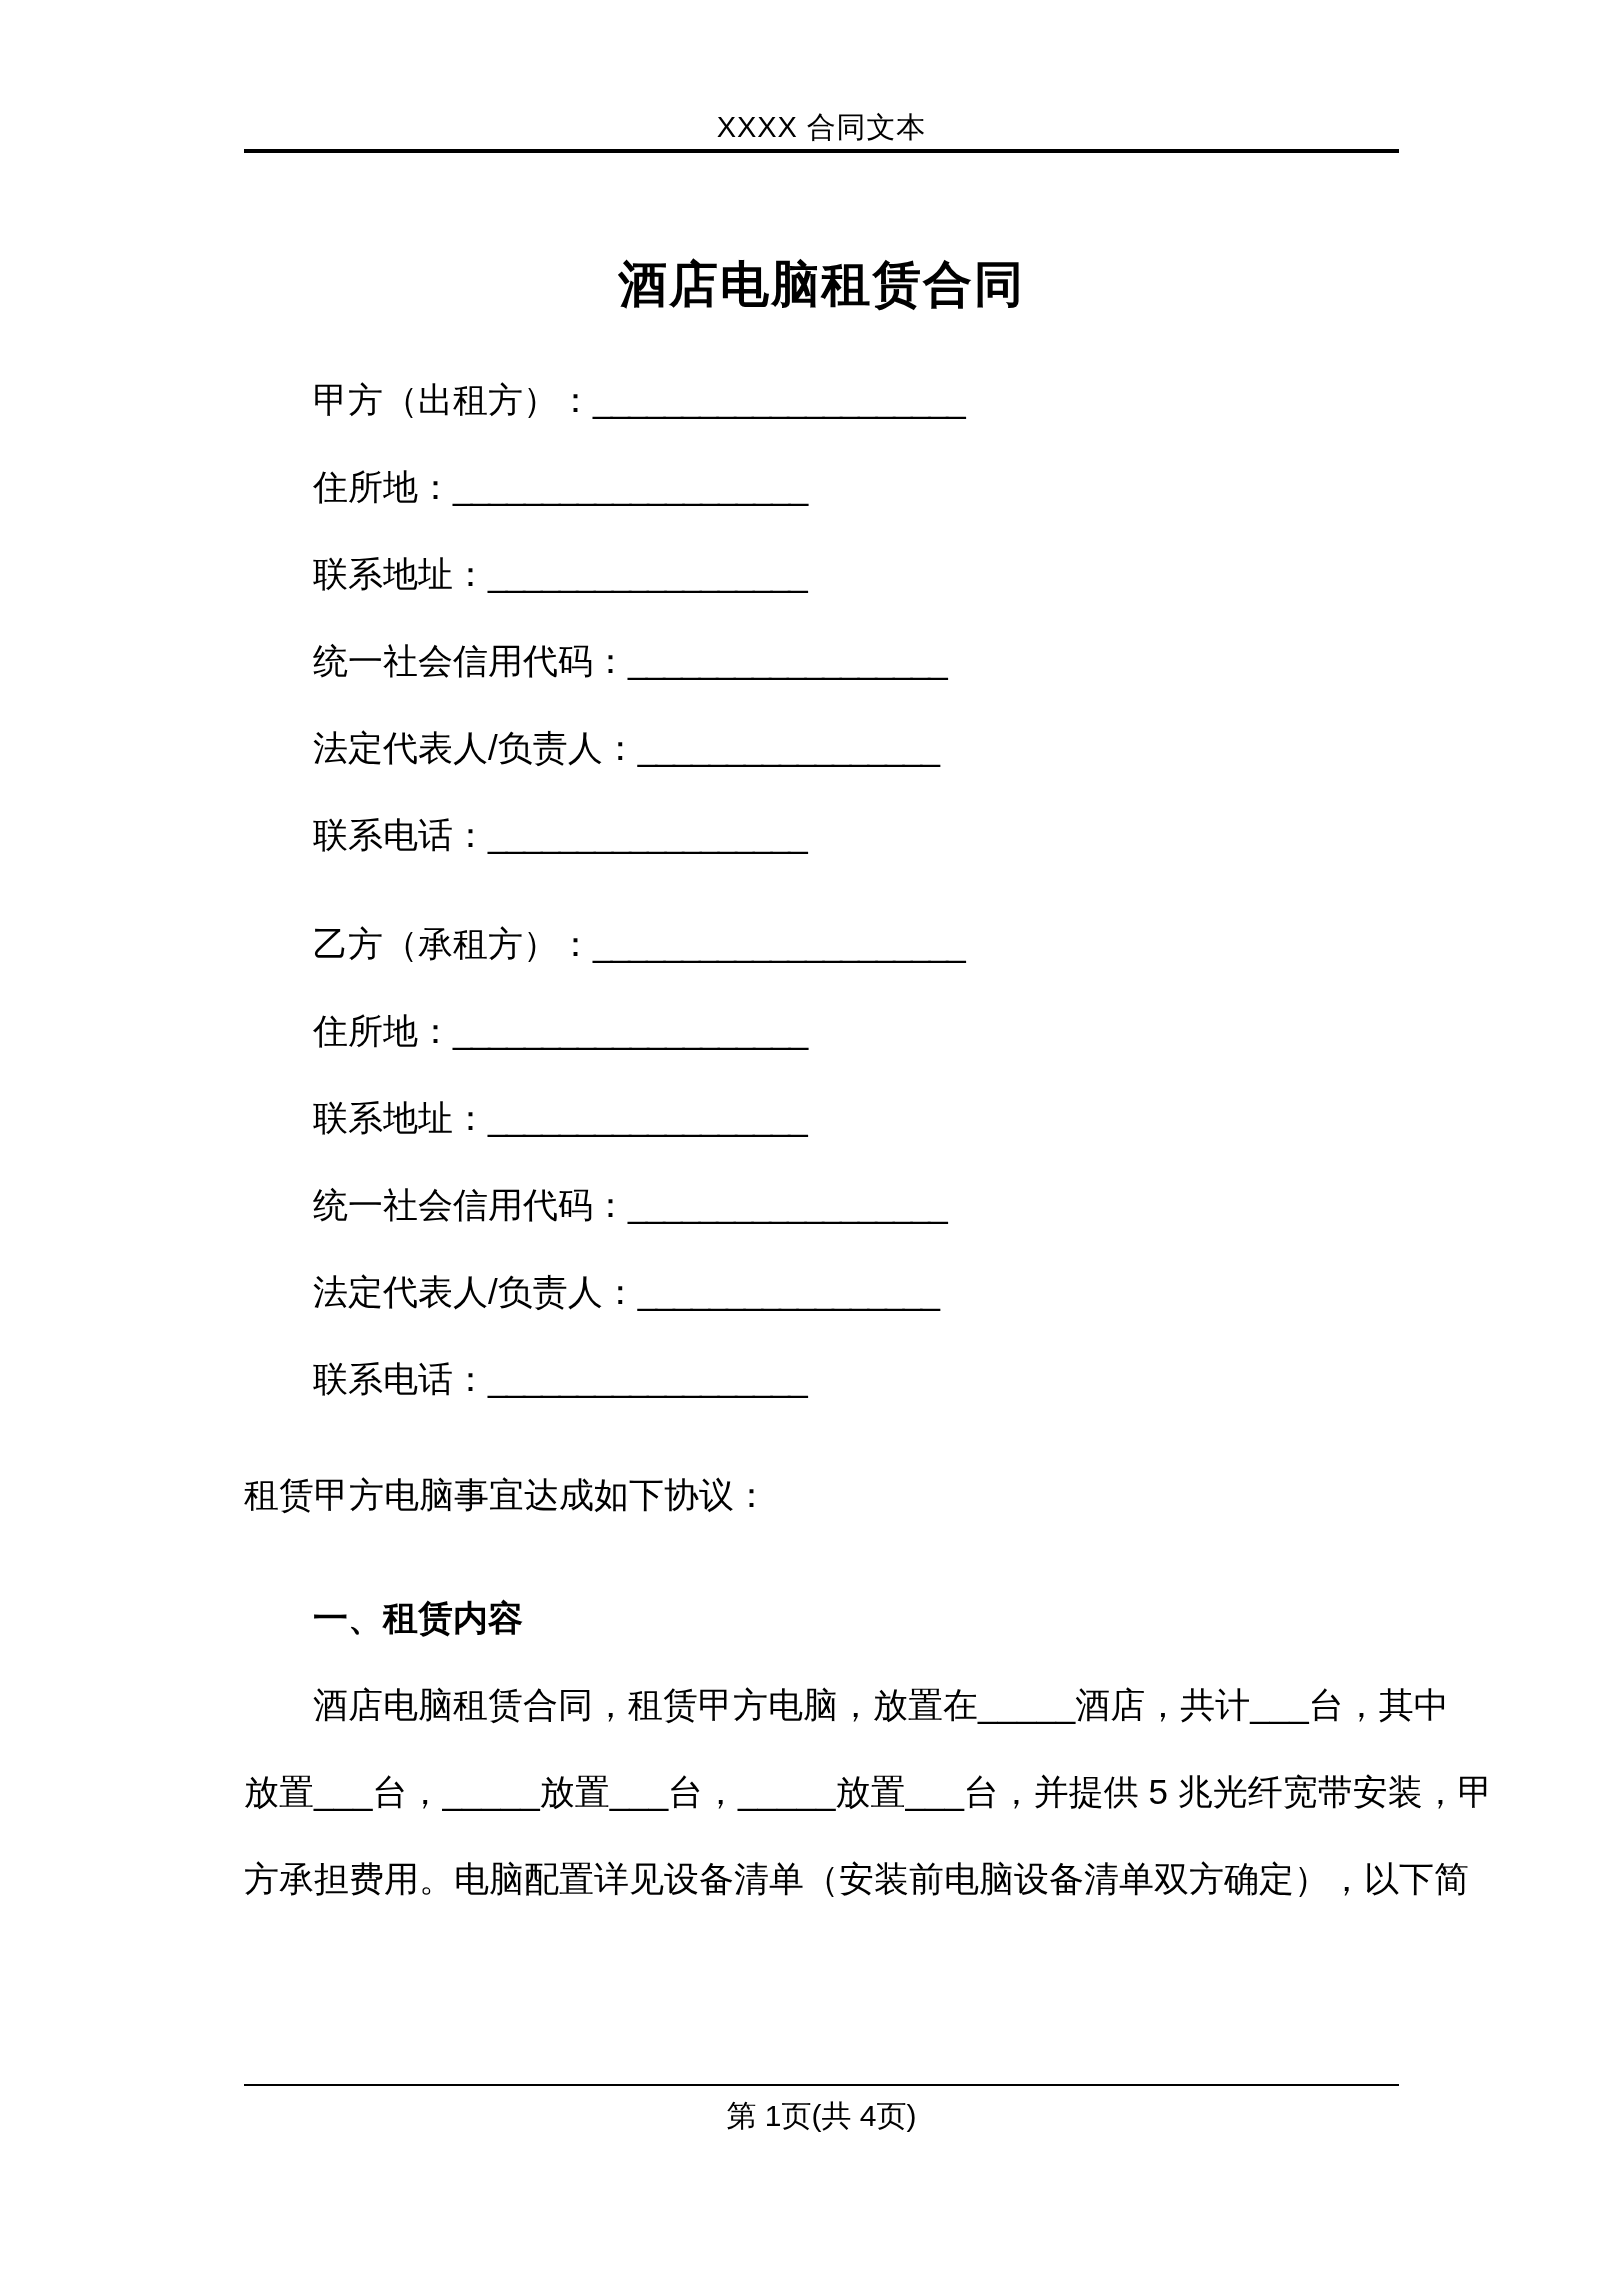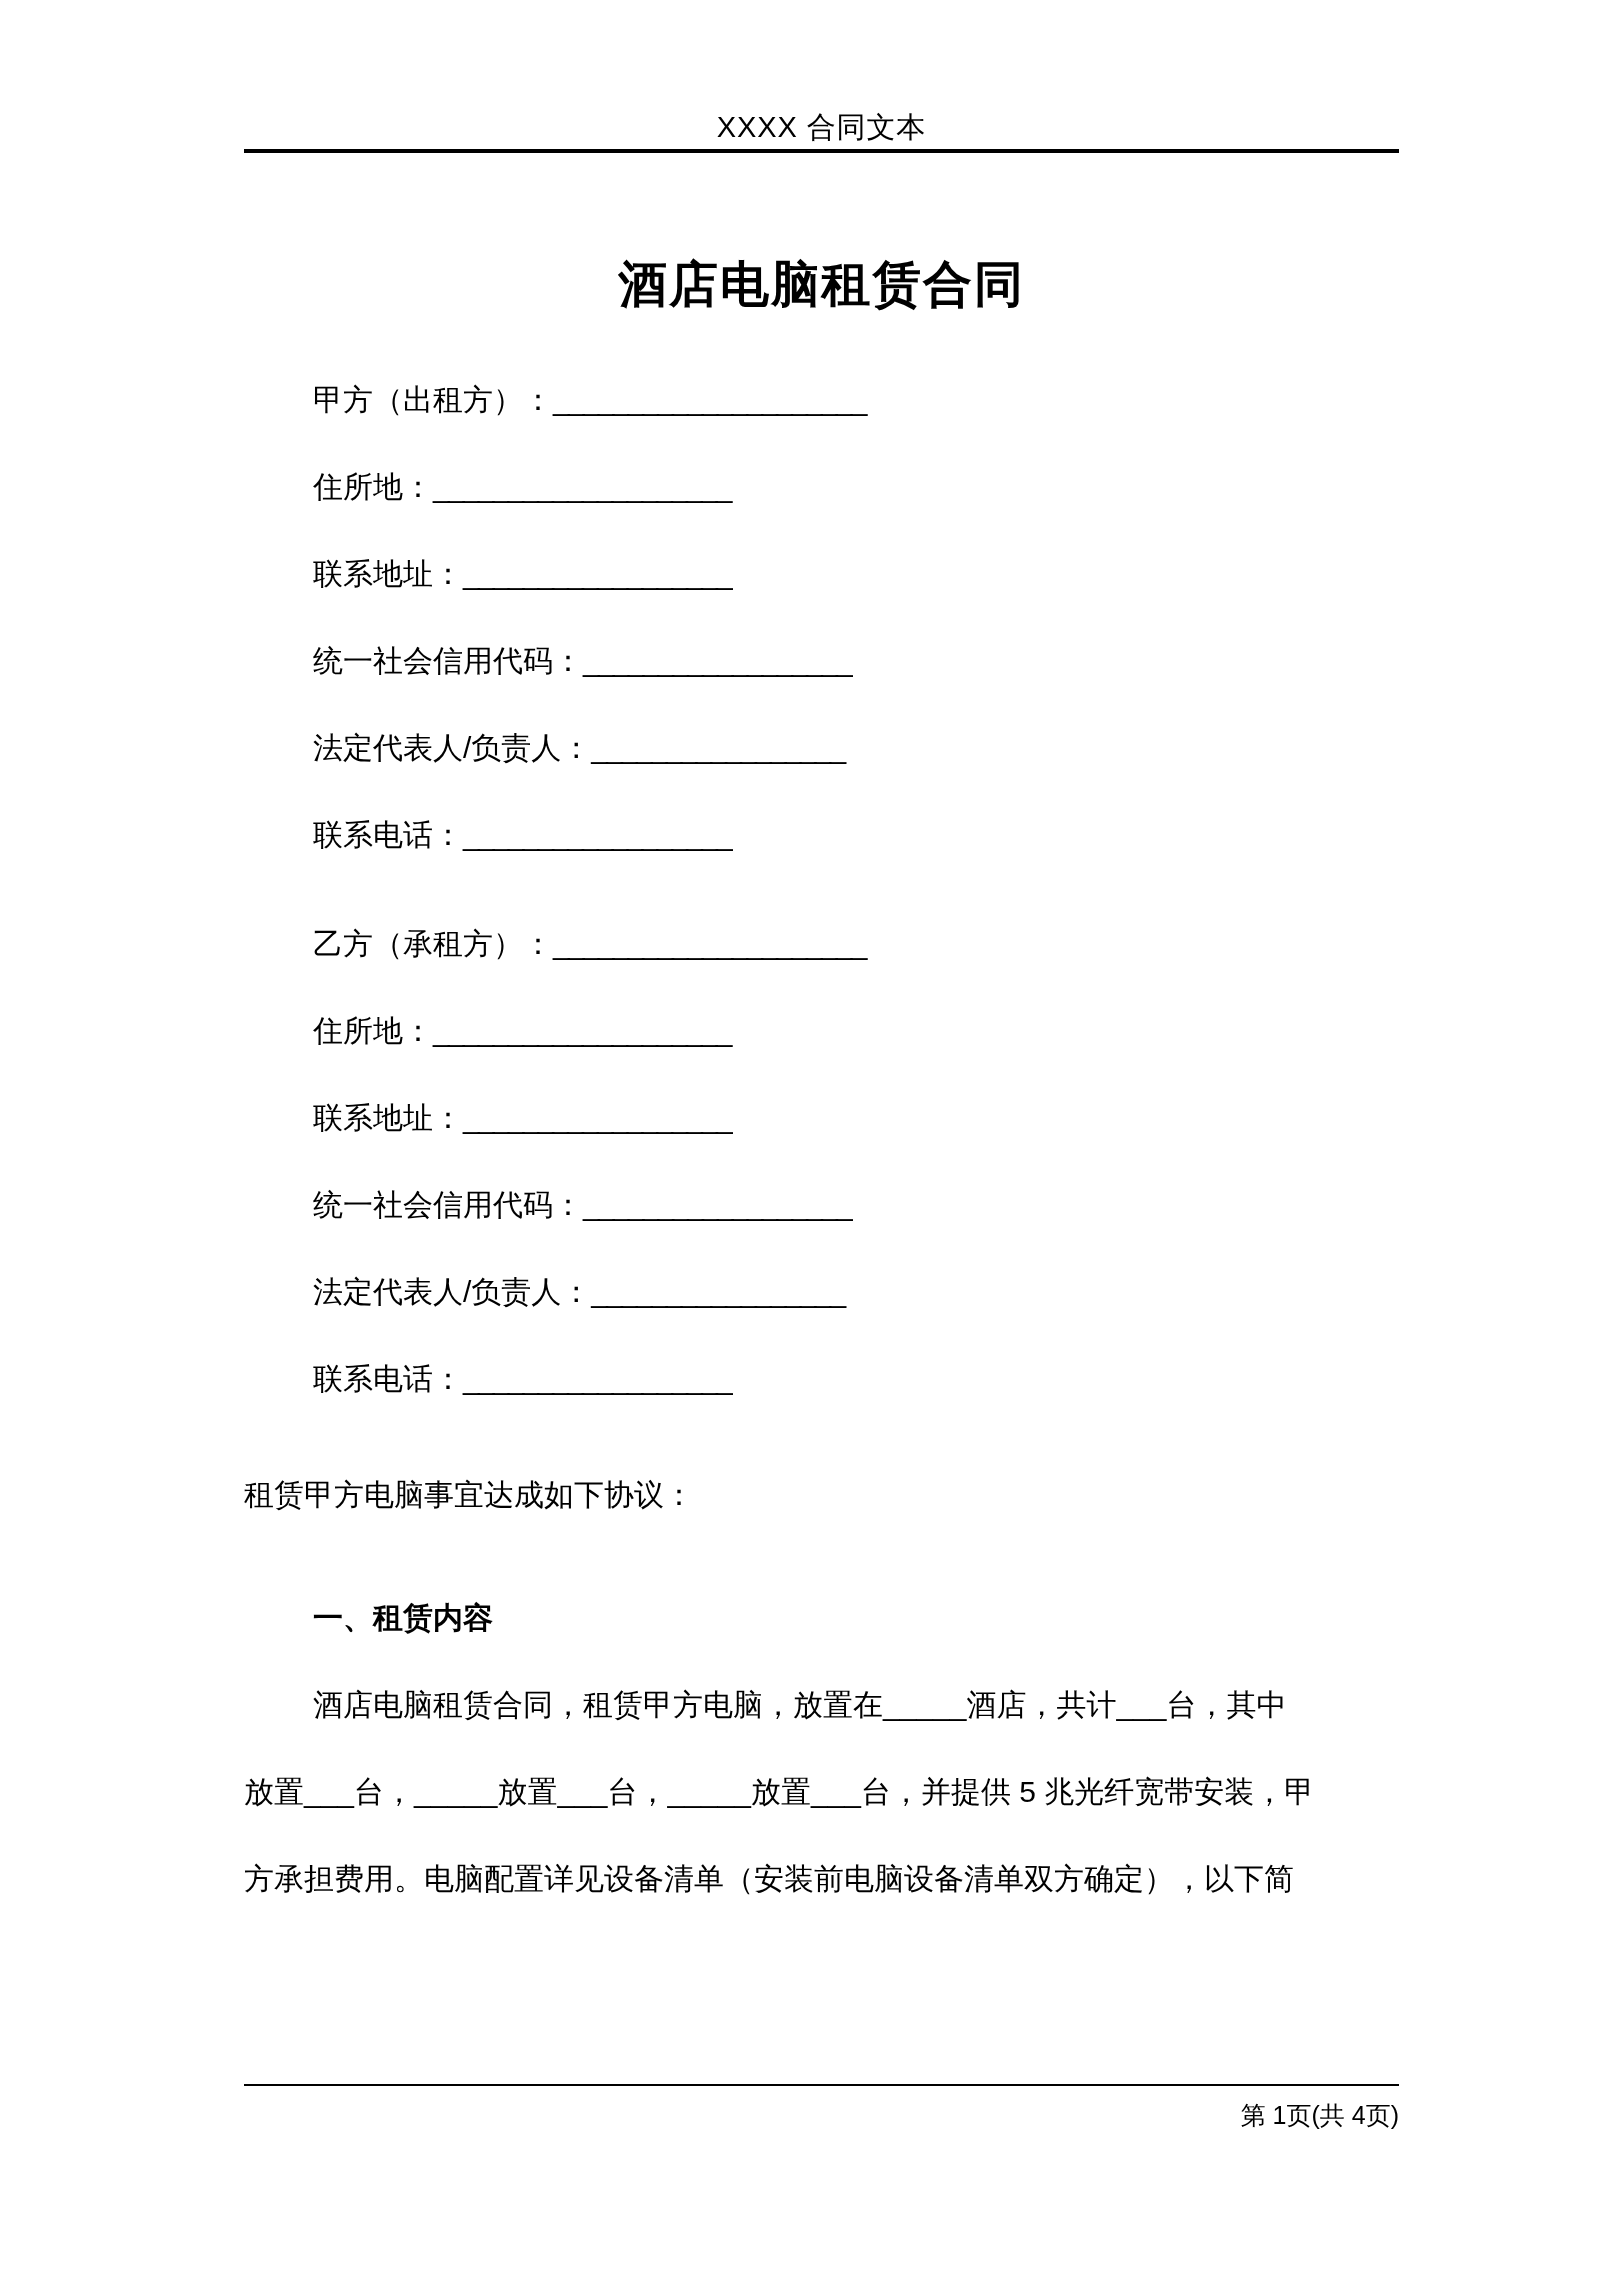--- a/index.html
+++ b/index.html
@@ -31,21 +31,21 @@
     position:absolute; top:242px; left:244px; width:1155px;
     text-align:center;
     font-family:"Liberation Serif", serif;
     font-size:49px; font-weight:bold;
     letter-spacing:1.8px;
     margin-top:10px;
   }
   
   .content {
     position:absolute; top:356px; left:244px; width:1155px;
-    font-size:30px;
+    font-size:35px;
   }
   .form-line {
     height:87px; line-height:87px;
     padding-left:69px;
     white-space:nowrap;
   }
   .blank { letter-spacing:-1.8px; }
   .party-b { margin-top:22px; }
   .preamble { margin-top:29px; }
   .para-line { height:87px; line-height:87px; white-space:nowrap; }
@@ -57,21 +57,21 @@
     font-weight:bold;
   }
   
   .footer {
     position:absolute; top:2084px; left:244px; width:1155px;
     border-top:2.7px solid #000000;
     text-align:center;
   }
   .footer-text {
     margin-top:16.4px;
-    font-size:25px; line-height:27px;text-align:right;
+    font-size:30px; line-height:27px;
   }
 </style>
 </head>
 <body>
 
 <div class="page">
 
   <div class="header">
     <div class="header-text">XXXX 合同文本</div>
     <div class="header-rule"></div>

